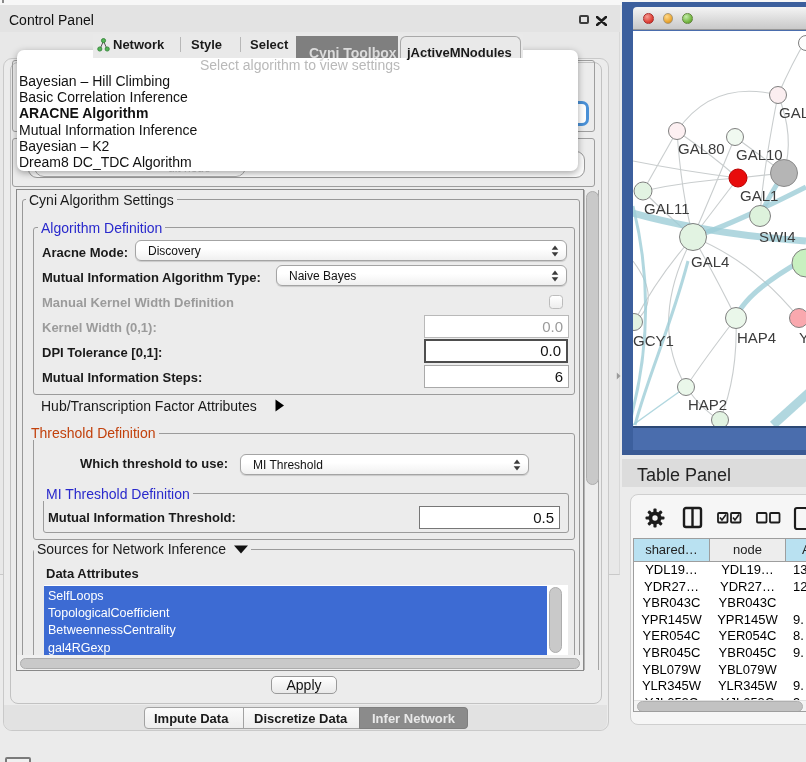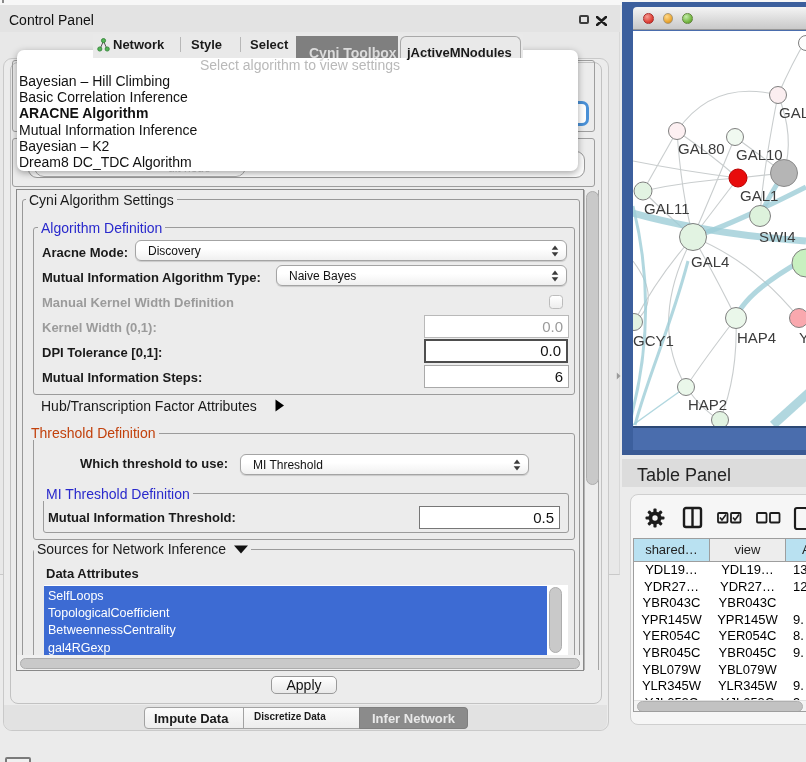--- a/index.html
+++ b/index.html
@@ -141,21 +141,21 @@
   <div class="ab" style="left:584px;top:185px;width:15px;height:480px;background:#ededed;border-left:1px solid #b5b5b5;border-right:1px solid #a5a5a5;box-sizing:border-box;"></div>
   <div class="scroll-thumb" style="left:586px;top:186px;width:11px;height:292px;"></div>
 
   <div class="ab" style="left:271px;top:671px;width:66px;height:18px;border:1px solid #9a9a9a;border-radius:5px;
     background:linear-gradient(#ffffff,#e9e9e9);text-align:center;font-size:14px;line-height:17px;color:#111;box-sizing:border-box;">Apply</div>
 
   <div class="ab" style="left:144px;top:702px;width:324px;height:22px;border:1px solid #a2a2a2;border-radius:4px;background:linear-gradient(#fbfbfb,#ededed);box-sizing:border-box;"></div>
   <div class="ab" style="left:243px;top:702px;width:1px;height:22px;background:#a2a2a2;"></div>
   <div class="ab" style="left:359px;top:702px;width:109px;height:22px;background:#8b8b8b;border:1px solid #7f7f7f;border-radius:0 4px 4px 0;box-sizing:border-box;"></div>
   <div class="ab" style="left:154px;top:706px;font-size:13px;font-weight:bold;color:#1a1a1a;">Impute Data</div>
-  <div class="ab" style="left:254px;top:706px;font-size:10px;font-weight:bold;color:#1a1a1a;">Discretize Data</div>
+  <div class="ab" style="left:254px;top:706px;font-size:13px;font-weight:bold;color:#1a1a1a;">Discretize Data</div>
   <div class="ab" style="left:372px;top:706px;font-size:13px;font-weight:bold;color:#e9e9e9;">Infer Network</div>
 </div>
 
 <div class="ab" style="left:17px;top:50px;width:561px;height:121px;background:#fff;border-radius:7px;
   box-shadow:0 2px 7px rgba(0,0,0,0.35);z-index:40;"></div>
 <div class="ab" style="left:200px;top:57px;font-size:14px;color:#b9b9b9;z-index:41;">Select algorithm to view settings</div>
 <div class="ab" style="left:19px;top:73px;font-size:14px;color:#111;line-height:16.2px;z-index:41;">
 Bayesian – Hill Climbing<br>
 Basic Correlation Inference<br>
 <b>ARACNE Algorithm</b><br>
@@ -279,21 +279,21 @@
     <rect x="112" y="7" width="9.5" height="9.5" rx="1"></rect>
     <rect x="125" y="7" width="9.5" height="9.5" rx="1"></rect>
   </g>
 
   <path d="M152 2 h9 l5 5 v14 a2 2 0 0 1 -2 2 h-12 a2 2 0 0 1 -2 -2 v-17 a2 2 0 0 1 2 -2 z" fill="none" stroke="#1c1c1c" stroke-width="2.2"></path>
 </svg>
 
 <div class="ab" style="left:633px;top:538px;width:173px;height:174px;overflow:hidden;background:#fff;border-left:1px solid #9e9e9e;border-bottom:1px solid #9e9e9e;box-sizing:border-box;">
   <div class="ab" style="left:0;top:0;width:200px;height:24px;border-top:1px solid #9e9e9e;border-bottom:1px solid #9e9e9e;box-sizing:border-box;"></div>
   <div class="ab" style="left:0;top:1px;width:75px;height:22px;background:#b9e1f1;border-right:1px solid #9e9e9e;text-align:center;font-size:13px;line-height:22px;color:#222;">shared…</div>
-  <div class="ab" style="left:76px;top:1px;width:75px;height:22px;background:#ededed;border-right:1px solid #9e9e9e;text-align:center;font-size:13px;line-height:22px;color:#222;">view</div>
+  <div class="ab" style="left:76px;top:1px;width:75px;height:22px;background:#ededed;border-right:1px solid #9e9e9e;text-align:center;font-size:13px;line-height:22px;color:#222;">node</div>
   <div class="ab" style="left:152px;top:1px;width:48px;height:22px;background:#b9e1f1;text-align:left;padding-left:16px;font-size:13px;line-height:22px;color:#222;overflow:hidden;">A</div>
   <div class="ab" style="left:0;top:24px;width:75px;font-size:13px;line-height:16.6px;text-align:center;color:#000;">YDL19…<br>YDR27…<br>YBR043C<br>YPR145W<br>YER054C<br>YBR045C<br>YBL079W<br>YLR345W<br>YJL052C</div>
   <div class="ab" style="left:76px;top:24px;width:75px;font-size:13px;line-height:16.6px;text-align:center;color:#000;">YDL19…<br>YDR27…<br>YBR043C<br>YPR145W<br>YER054C<br>YBR045C<br>YBL079W<br>YLR345W<br>YJL052C</div>
   <div class="ab" style="left:159px;top:24px;width:40px;font-size:13px;line-height:16.6px;text-align:left;color:#000;">13<br>12<br>&nbsp;<br>9.<br>8.<br>9.<br>&nbsp;<br>9.<br>9</div>
 
   <div class="ab" style="left:0;top:162px;width:172px;height:11px;background:#f4f4f4;border-top:1px solid #e2e2e2;"></div>
   <div class="scroll-thumb" style="left:3px;top:163px;width:164px;height:9px;background:#c2c2c2;border-color:#b0b0b0;"></div>
 </div>
 
 <div class="ab" style="left:5px;top:757px;width:22px;height:14px;border:2px solid #7a7a7a;border-radius:2px;background:#f0f0f0;"></div>

